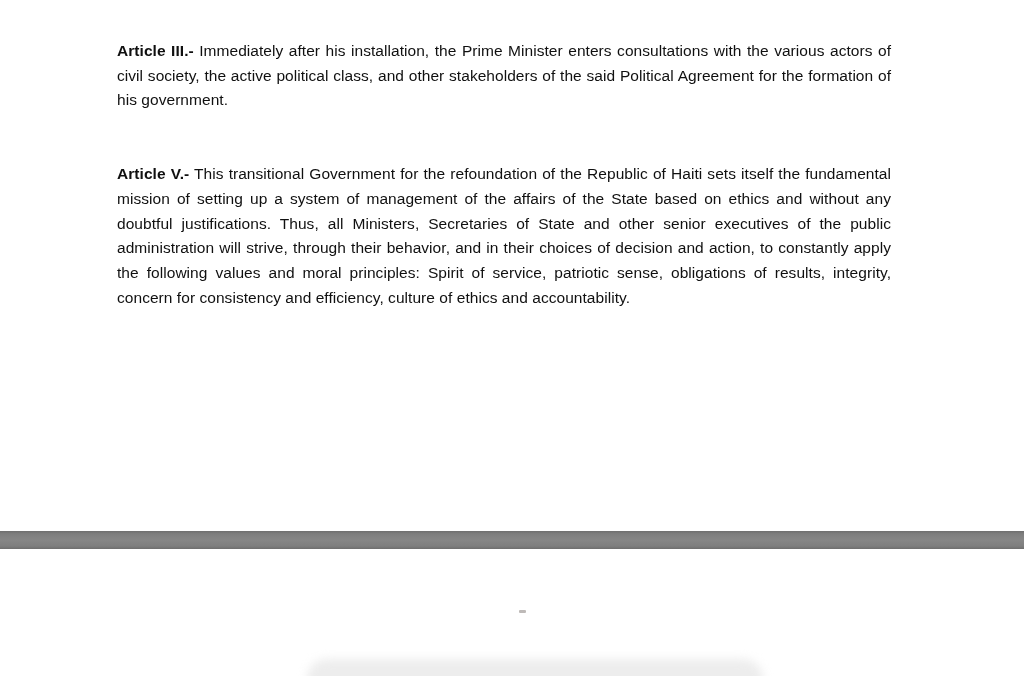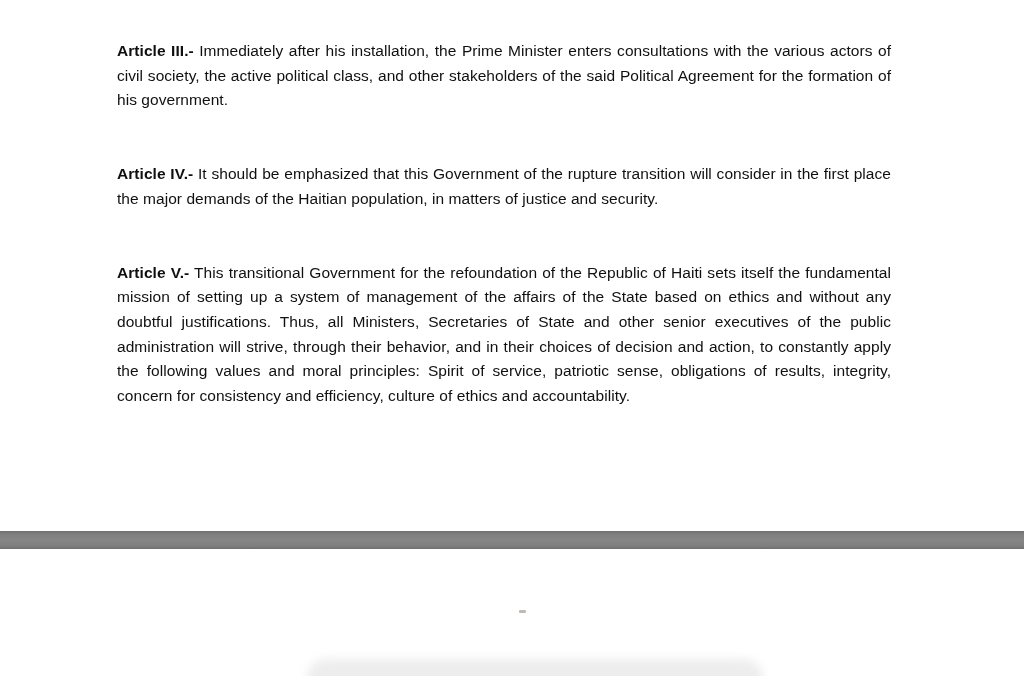--- a/index.html
+++ b/index.html
@@ -88,21 +88,20 @@
 </style>
 </head>
 <body>
 
 <div class="viewer">
 
   <div class="page-current">
     <div class="doc-text">
       <p><strong>Article III.-</strong><span> Immediately after his installation, the Prime Minister enters consultations with the various actors of civil society, the active political class, and other stakeholders of the said Political Agreement for the formation of his government.</span></p>
 
-      <p><strong>Article IV.-</strong><span> It should be emphasized that this Government of the rupture transition will consider in the first place the major demands of the Haitian population, in matters of justice and security.</span></p>
 
       <p><strong>Article V.-</strong><span> This transitional Government for the refoundation of the Republic of Haiti sets itself the fundamental mission of setting up a system of management of the affairs of the State based on ethics and without any doubtful justifications. Thus, all Ministers, Secretaries of State and other senior executives of the public administration will strive, through their behavior, and in their choices of decision and action, to constantly apply the following values and moral principles: Spirit of service, patriotic sense, obligations of results, integrity, concern for consistency and efficiency, culture of ethics and accountability.</span></p>
     </div>
   </div>
 
   <div class="page-gap"></div>
 
   <div class="page-next">
     <div class="next-page-mark"></div>
   </div>

